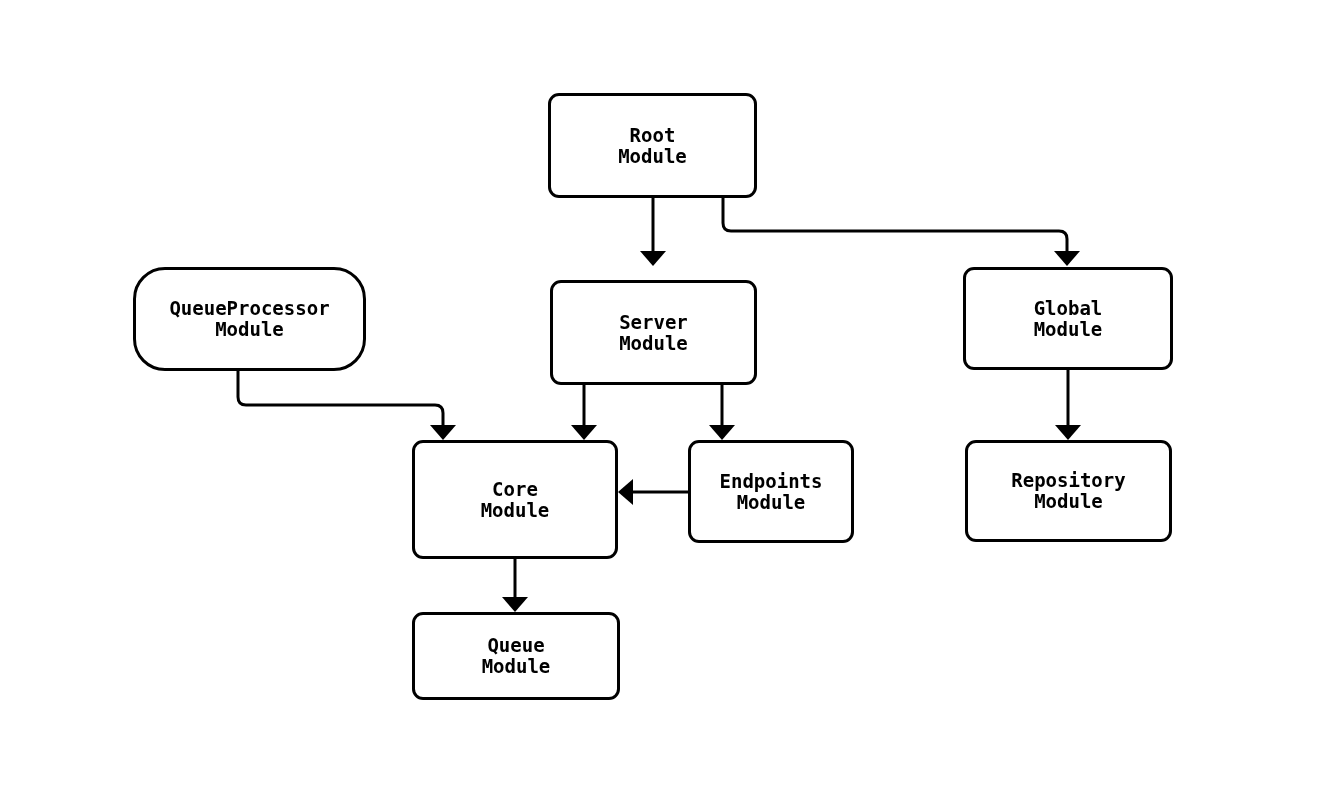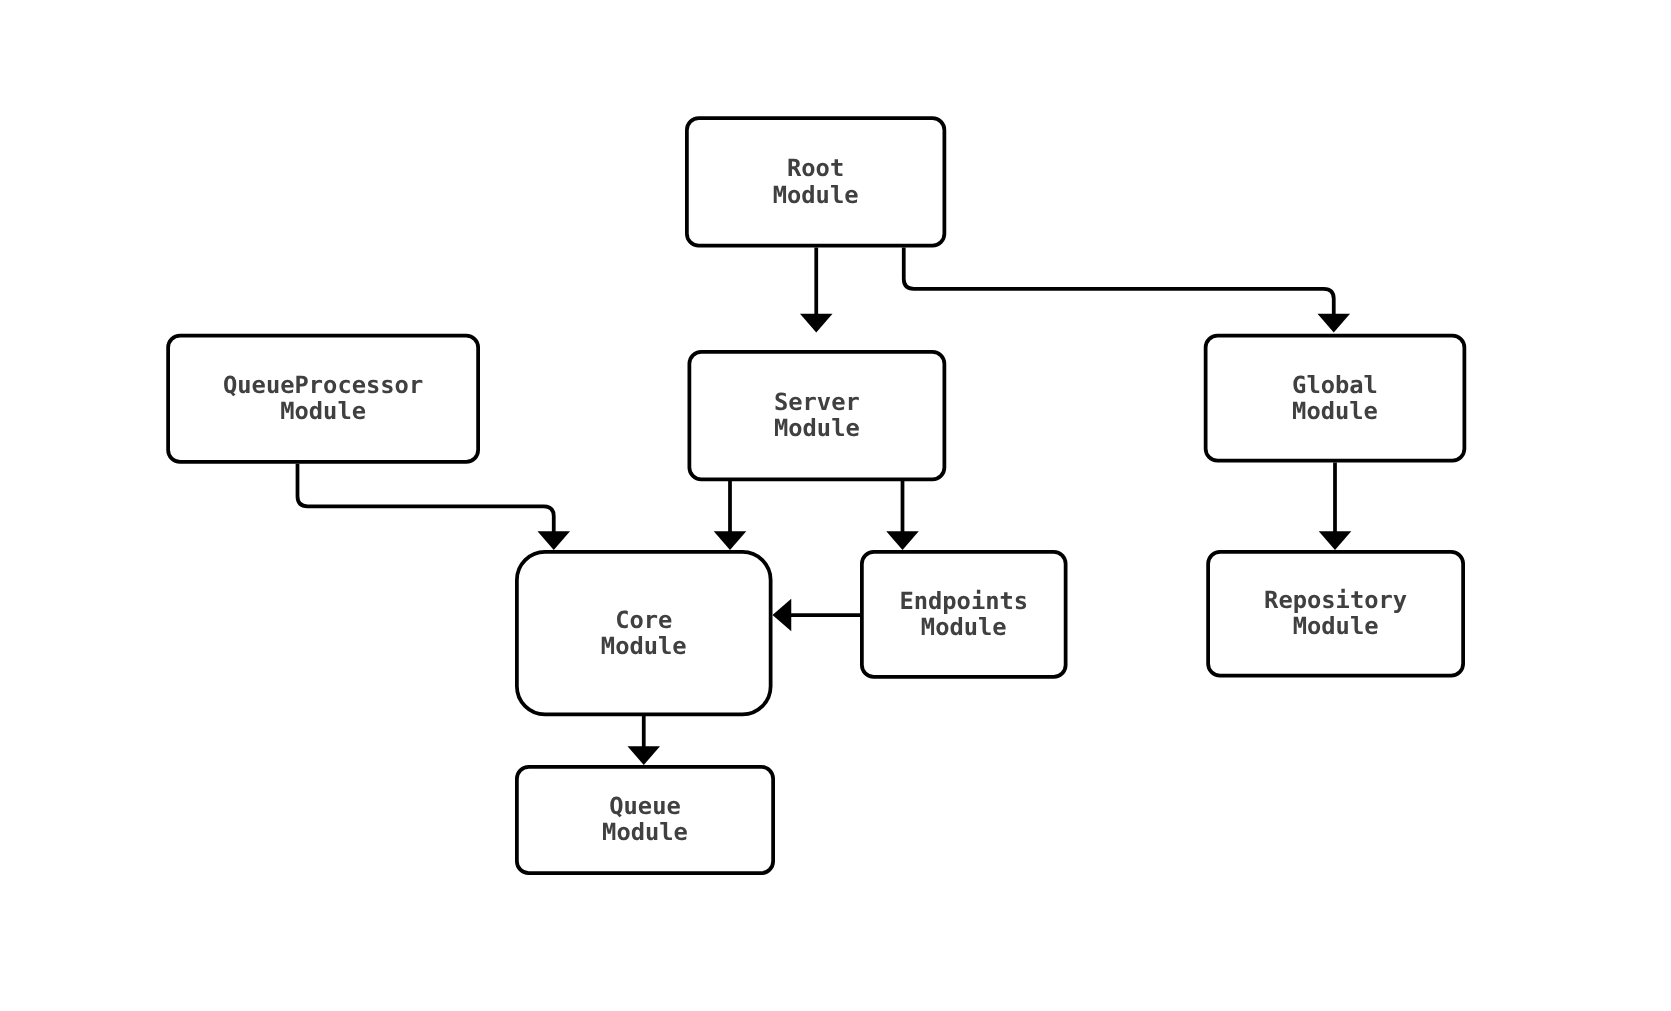--- a/index.html
+++ b/index.html
@@ -31,21 +31,21 @@
     display: flex;
     align-items: center;
     justify-content: center;
   }
   .node-label {
     white-space: pre-line;
     text-align: center;
     font-size: 19px;
     font-weight: bold;
     line-height: 21px;
-    color: #404040;
+    color: #000000;
     letter-spacing: 0px;
   }
 </style>
 </head>
 <body>
 
 <div class="diagram">
   <svg class="edges-layer" width="1337" height="809" viewBox="0 0 1337 809" xmlns="http://www.w3.org/2000/svg">
       <path d="M 653 198 L 653 253" fill="none" stroke="#000000" stroke-width="3"></path>
       <polygon points="653,266 640,251 666,251" fill="#000000"></polygon>
@@ -62,33 +62,33 @@
       <path d="M 1068 370 L 1068 427" fill="none" stroke="#000000" stroke-width="3"></path>
       <polygon points="1068,440 1055,425 1081,425" fill="#000000"></polygon>
       <path d="M 515 543 L 515 599" fill="none" stroke="#000000" stroke-width="3"></path>
       <polygon points="515,612 502,597 528,597" fill="#000000"></polygon>
     </svg>
 
   <div class="node" style="left: 548px; top: 93px; width: 209px; height: 105px;">
     <span class="node-label">Root
 Module</span>
   </div>
-  <div class="node" style="left: 133px; top: 267px; width: 251px; height: 104px;">
+  <div class="node" style="left: 133px; top: 267px; width: 233px; height: 104px; border-radius: 32px;">
     <span class="node-label">QueueProcessor
 Module</span>
   </div>
   <div class="node" style="left: 550px; top: 280px; width: 207px; height: 105px;">
     <span class="node-label">Server
 Module</span>
   </div>
   <div class="node" style="left: 963px; top: 267px; width: 210px; height: 103px;">
     <span class="node-label">Global
 Module</span>
   </div>
-  <div class="node" style="left: 412px; top: 440px; width: 206px; height: 133px; border-radius: 24px;">
+  <div class="node" style="left: 412px; top: 440px; width: 206px; height: 119px;">
     <span class="node-label">Core
 Module</span>
   </div>
   <div class="node" style="left: 688px; top: 440px; width: 166px; height: 103px;">
     <span class="node-label">Endpoints
 Module</span>
   </div>
   <div class="node" style="left: 965px; top: 440px; width: 207px; height: 102px; justify-content: center;">
     <span class="node-label">Repository
 Module</span>

